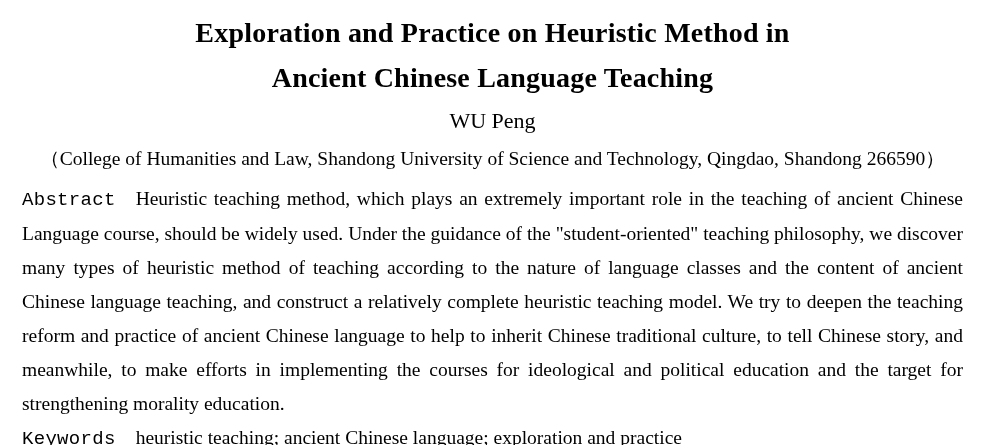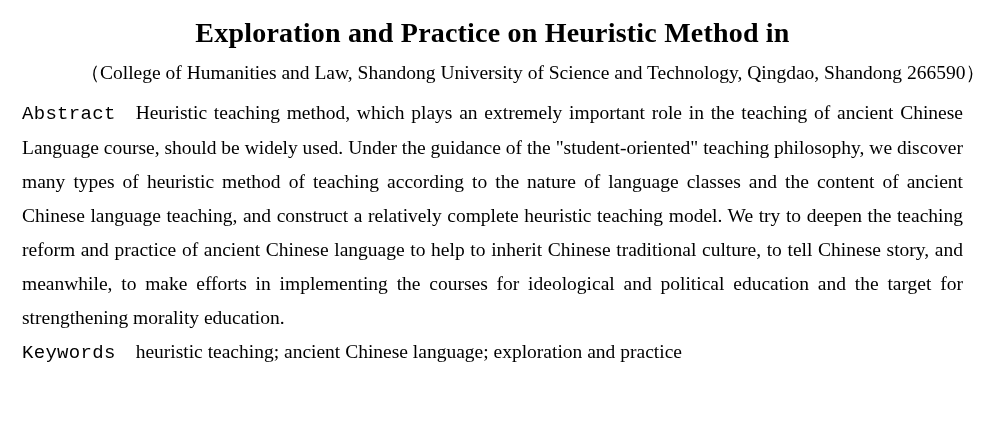--- a/index.html
+++ b/index.html
@@ -27,21 +27,21 @@
     line-height: 45px;
     letter-spacing: 0.2px;
   }
   .author {
     text-align: center;
     font-size: 22px;
     line-height: 40px;
     margin-top: 1px;
   }
   .affiliation {
-    text-align: right;
+    text-align: center;
     font-size: 19.5px;
     line-height: 32px;
     white-space: nowrap;
     margin-top: 2px;
   }
   .abstract {
     margin: 7px 22px 0 22px;
     font-size: 19.5px;
     line-height: 34px;
     text-align: justify;
@@ -58,21 +58,23 @@
     line-height: 34px;
     text-align: left;
   }
 </style>
 </head>
 <body>
 
 <div class="page">
   <div class="title">
     <div>Exploration and Practice on Heuristic Method in</div>
+    <div>Ancient Chinese Language Teaching</div>
   </div>
 
+  <div class="author">WU Peng</div>
 
   <div class="affiliation">（College of Humanities and Law, Shandong University of Science and Technology, Qingdao, Shandong 266590）</div>
 
   <p class="abstract"><span class="body-label">Abstract</span><span>Heuristic teaching method, which plays an extremely important role in the teaching of ancient Chinese Language course,  should be widely used.  Under the guidance of the "student-oriented" teaching philosophy,  we discover many types of heuristic method of teaching according to the nature of language classes and the content of ancient Chinese language teaching, and construct a relatively complete heuristic teaching model. We try to deepen the teaching reform and practice of ancient Chinese language to help to inherit Chinese traditional culture, to tell Chinese story, and meanwhile, to make efforts in implementing the courses for ideological and political education and the target for strengthening morality education.</span></p>
 
   <p class="keywords"><span class="body-label">Keywords</span><span>heuristic teaching; ancient Chinese language; exploration and practice</span></p>
 </div>
 
 </body></html>

